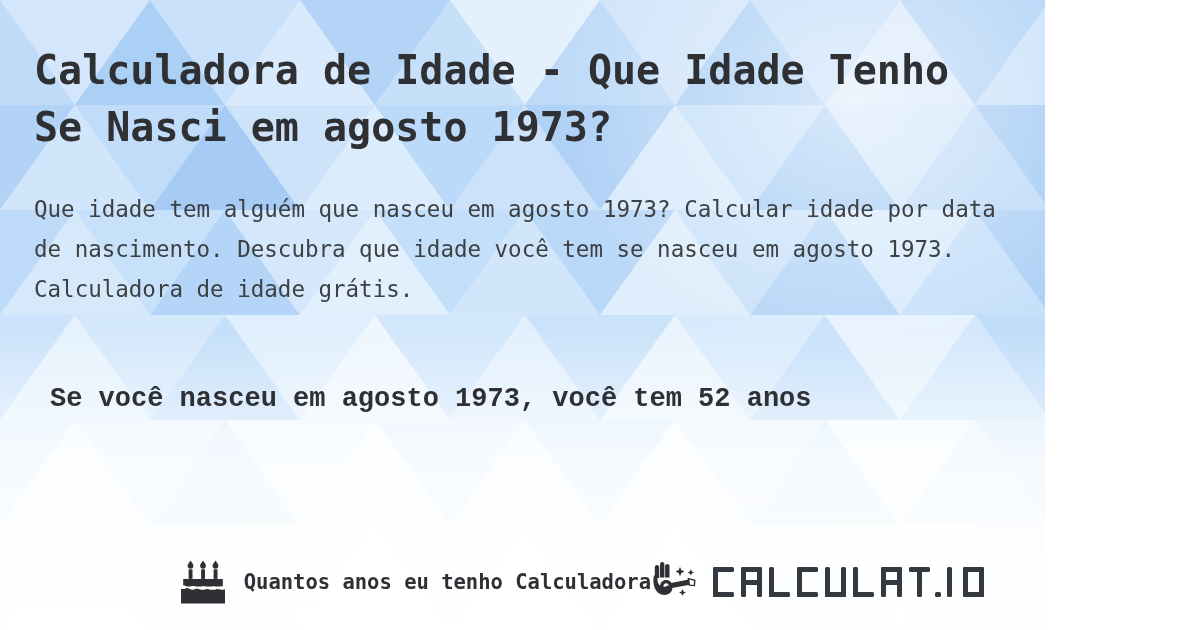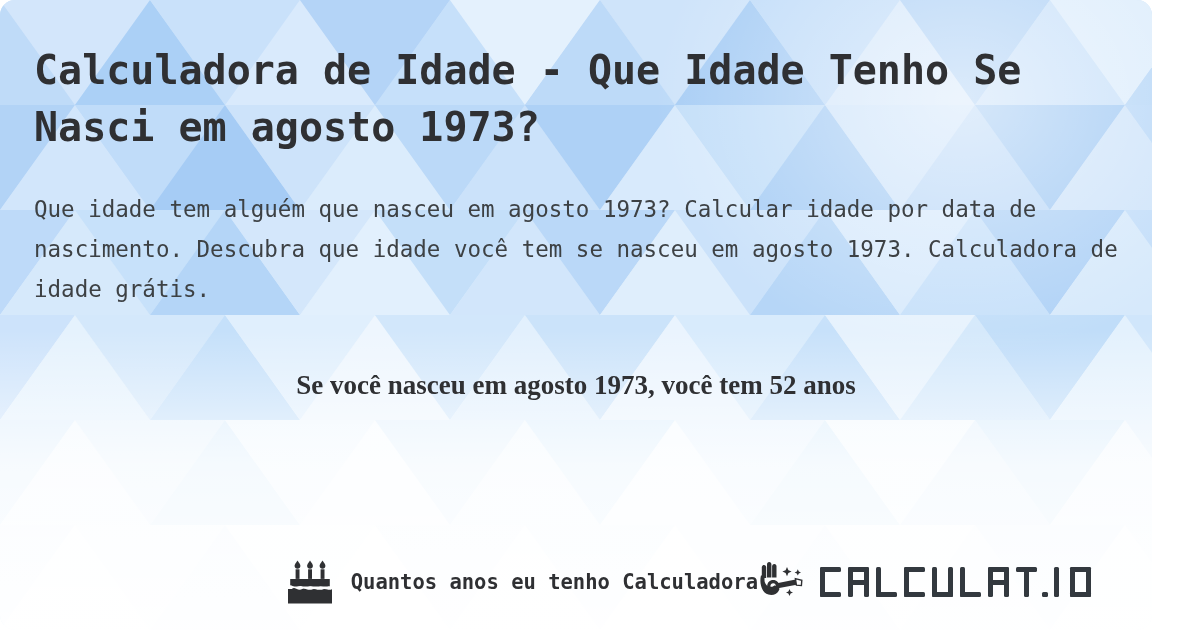--- a/index.html
+++ b/index.html
@@ -10,33 +10,32 @@
   body {
     width: 1200px;
     height: 630px;
     overflow: hidden;
     font-family: "DejaVu Sans Mono", "Liberation Mono", monospace;
     background: #ffffff;
   }
 
   .page {
     position: relative;
-    width: 1152px;
+    width: 1045px;
     height: 630px;
     overflow: hidden;
     background: linear-gradient(180deg,
                 #cfe4fa 0%,
                 #bcd9f8 12%,
                 #c6dffa 28%,
                 #d9ebfc 46%,
                 #eaf4fe 62%,
                 #f5fafe 76%,
                 #fbfdff 88%,
                 #ffffff 100%);
-    border-radius: 15px;
   }
 
   
   .poly-bg {
     position: absolute;
     inset: 0;
     width: 1200px;
     height: 630px;
   }
   .poly-bg svg { display: block; width: 1200px; height: 630px; }
@@ -84,29 +83,28 @@
     padding-top: 33px;
     font-family: "DejaVu Sans Mono", "Liberation Mono", monospace;
     font-weight: normal;
     font-size: 22.5px;
     line-height: 40px;
     color: #3d4144;
     max-width: 1115px;
   }
 
   .result {
-    margin: 2px;
+    margin: 16px;
     padding-top: 56px;
-    font-family: Liberation Serif, serif;
+    font-family: Liberation Mono, monospace;
     font-weight: bold;
     font-size: 27px;
     line-height: 36px;
     color: #2f3033;
     white-space: nowrap;
-    text-align: center;
   }
 
   
   .footer {
     position: absolute;
     left: 34px;
     right: 34px;
     bottom: 20px;
     height: 56px;
     display: flex;

